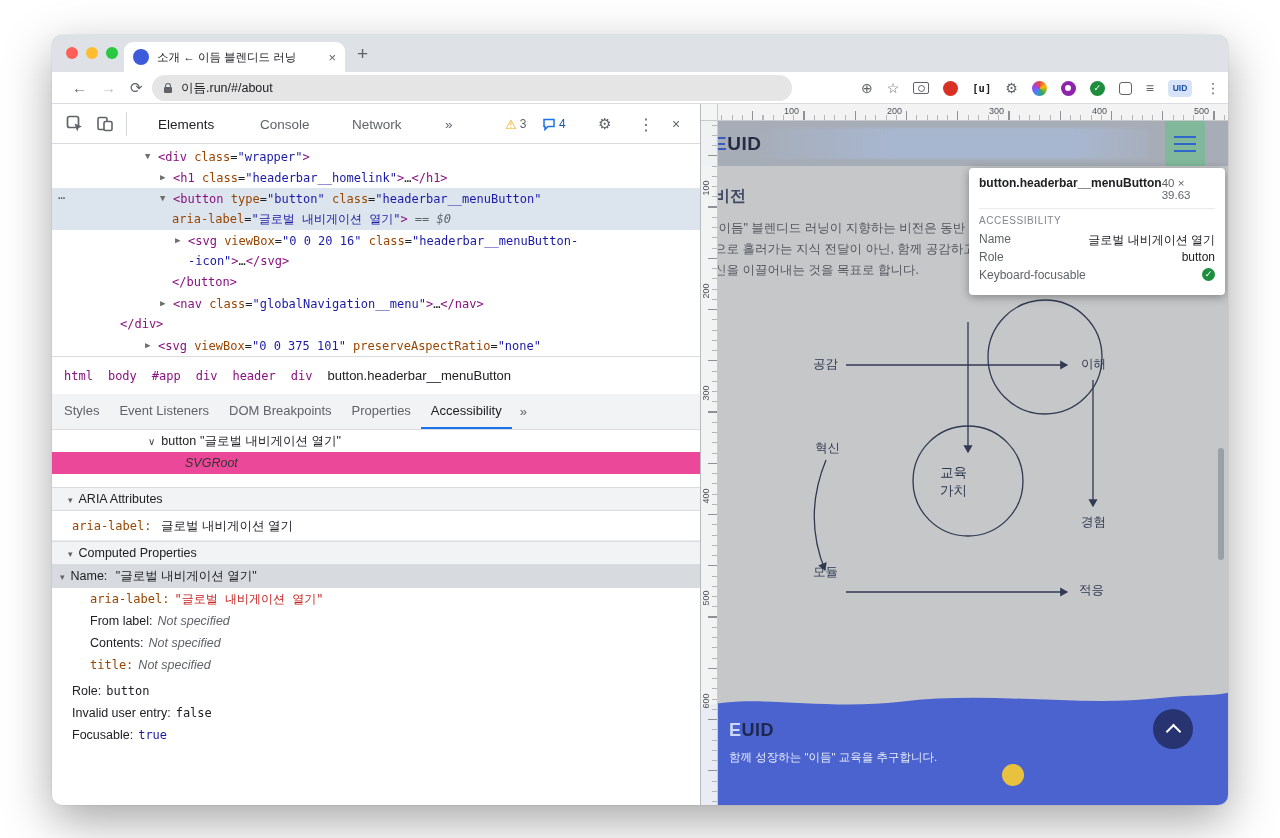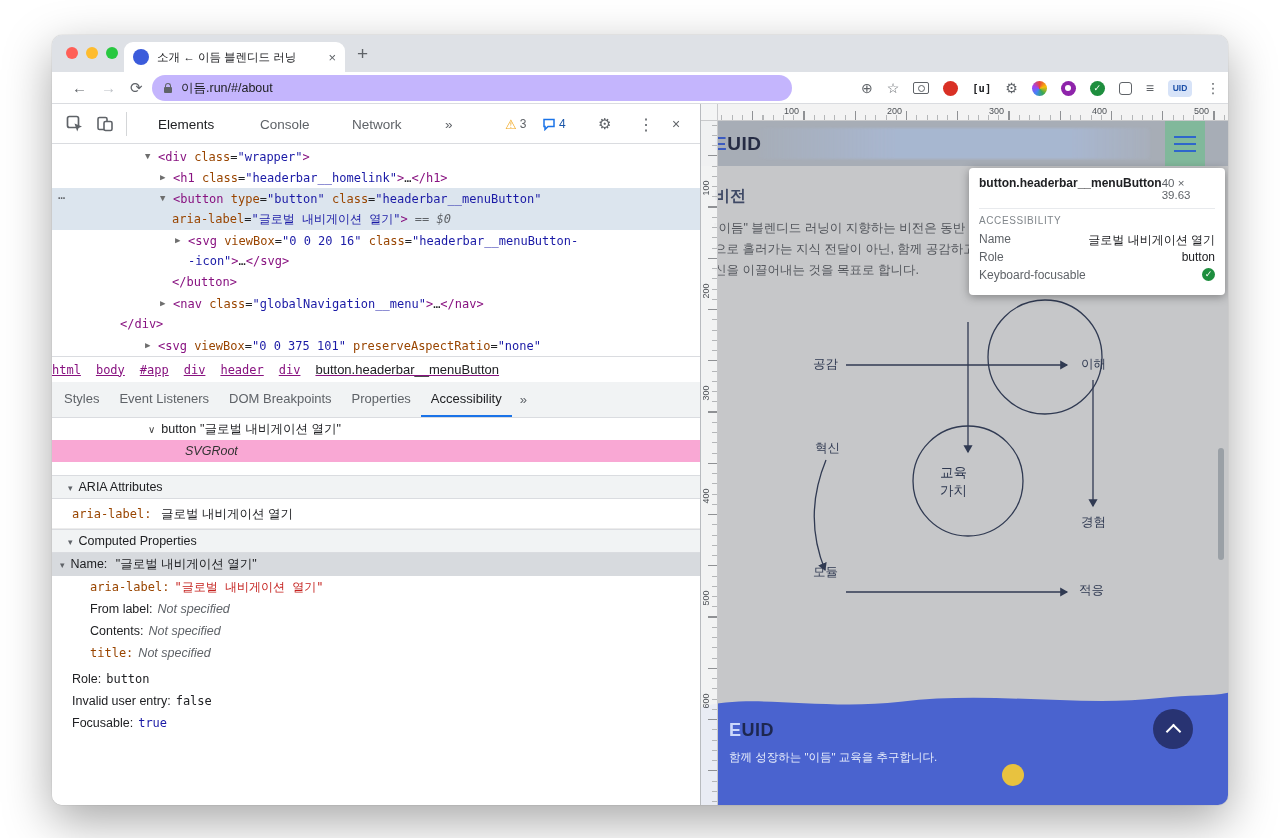--- a/index.html
+++ b/index.html
@@ -19,21 +19,21 @@
   .favicon{width:16px;height:16px;border-radius:50%;background:#3b5bdb;color:#fff;font-size:9px;
     line-height:16px;text-align:center;flex:0 0 16px;}
   .tab-title{flex:1;font-size:11.5px;color:#202124;margin-left:8px;white-space:nowrap;overflow:hidden;text-overflow:ellipsis;}
   .tab-close{color:#5f6368;font-size:13px;margin-left:6px;cursor:default;}
   .newtab{position:absolute;left:305px;top:7px;font-size:19px;color:#5f6368;line-height:24px;}
 
   
   .toolbar{position:absolute;left:0;top:37px;right:0;height:32px;background:#fff;border-bottom:1px solid #dadce0;}
   .navbtn{position:absolute;top:6px;font-size:15px;color:#5f6368;line-height:20px;}
   .navbtn.fwd{color:#bdc1c6;}
-  .omnibox{position:absolute;left:100px;top:3px;width:640px;height:26px;background:#c4b5fd;border-radius:13px;
+  .omnibox{position:absolute;left:100px;top:3px;width:640px;height:26px;background:#e5e5e5;border-radius:13px;
     display:flex;align-items:center;padding:0 12px;}
   .lock{width:8px;height:6px;background:#5f6368;border-radius:1px;position:relative;margin-right:9px;margin-top:3px;}
   .lock:before{content:"";position:absolute;left:1px;top:-4px;width:4px;height:4px;border:1.4px solid #5f6368;
     border-bottom:none;border-radius:3px 3px 0 0;}
   .url{font-size:12.5px;color:#202124;}
   .ext{position:absolute;right:8px;top:0;height:32px;display:flex;align-items:center;gap:14px;}
   .eic{color:#5f6368;font-size:14px;line-height:16px;}
   .cam{width:16px;height:12px;border:1.6px solid #5f6368;border-radius:2px;position:relative;}
   .cam:after{content:"";position:absolute;left:4px;top:1.5px;width:5px;height:5px;border:1.4px solid #5f6368;border-radius:50%;}
   .dotred{width:15px;height:15px;border-radius:50%;background:#d93025;}
@@ -61,35 +61,35 @@
   .dt-ic{color:#5f6368;font-size:15px;}
 
   .dt-tree{padding-top:2px;font:12px/21px "DejaVu Sans Mono",monospace;position:relative;height:212px;}
   .tree-line{white-space:pre;height:21px;overflow:hidden;}
   .tree-sel{background:#dce5ee;}
   .tk-t{color:#881280;} .tk-a{color:#994500;} .tk-v{color:#1a1aa6;} .tk-x{color:#202124;}
   .tk-d{color:#5f6368;font-style:italic;}
   .tk-ar{color:#6e6e6e;display:inline-block;width:13px;font-size:9px;vertical-align:1.5px;}
   .tree-gutter{position:absolute;left:6px;top:44px;color:#5f6368;font-size:12px;letter-spacing:1px;}
 
-  .dt-crumbs{height:26px;border-top:1px solid #dadce0;display:flex;align-items:center;
-    font:12px "DejaVu Sans Mono",monospace;color:#881280;text-decoration:underline;}
+  .dt-crumbs{height:38px;border-top:1px solid #dadce0;display:flex;align-items:center;padding-left:12px;
+    font:12px "DejaVu Sans Mono",monospace;color:#881280;}
   .crumb{margin-right:15px;}
   .crumb.last{color:#202124;font-size:13px;font-family:"Liberation Sans",sans-serif;}
 
   .dt-sidetabs{height:36px;background:#f1f3f4;border-bottom:1px solid #dadce0;display:flex;align-items:stretch;padding-left:2px;}
   .side-tab{font-size:13px;color:#5f6368;padding:0 10px;display:flex;align-items:center;border-bottom:2px solid transparent;}
   .side-tab.active{color:#202124;border-bottom-color:#1a73e8;}
   .side-more{font-size:13px;color:#5f6368;display:flex;align-items:center;padding:0 8px;}
 
   .ax-pane{font-size:12.5px;color:#202124;}
   .ax-row1{height:22px;line-height:22px;padding-left:96px;}
   .ax-chev{color:#444;font-size:10px;margin-right:6px;}
   .ax-name{margin-left:4px;}
-  .ax-svgroot{height:22px;line-height:22px;background:#f9a8d4;padding-left:133px;font-style:italic;color:#333;}
+  .ax-svgroot{height:22px;line-height:22px;background:#ec4899;padding-left:133px;font-style:italic;color:#333;}
   .ax-gap{height:13px;}
   .ax-section{height:24px;line-height:23px;background:#f1f3f4;border-top:1px solid #dadce0;border-bottom:1px solid #dadce0;
     padding-left:16px;color:#202124;}
   .tri{font-size:9px;color:#5f6368;margin-right:6px;}
   .ax-aria-row{height:30px;line-height:30px;padding-left:20px;border-bottom:1px solid #ececec;}
   .mono{font-family:"DejaVu Sans Mono",monospace;font-size:12px;}
   .attr{color:#994500;}
   .ax-name-row{height:23px;line-height:23px;background:#d7dade;padding-left:8px;}
   .prop-row{height:22px;line-height:22px;padding-left:38px;}
   .na{color:#5f6368;font-style:italic;margin-left:5px;}

